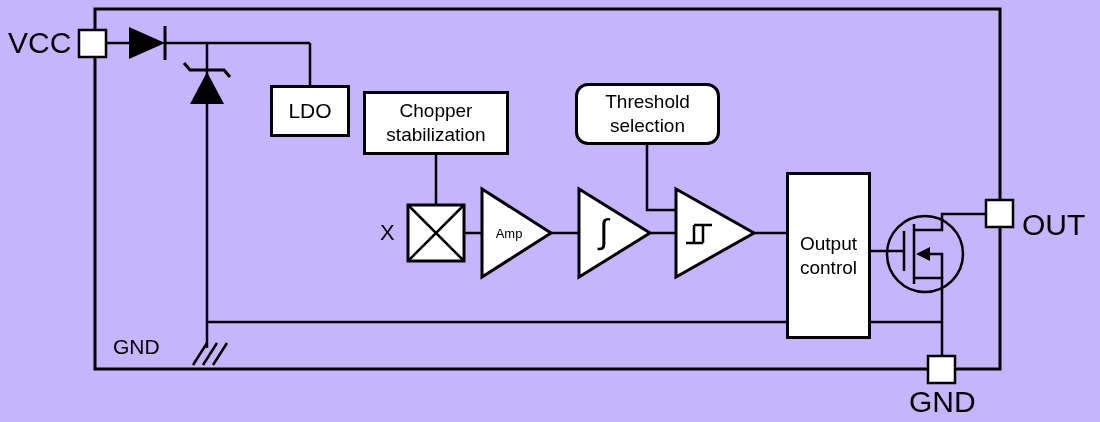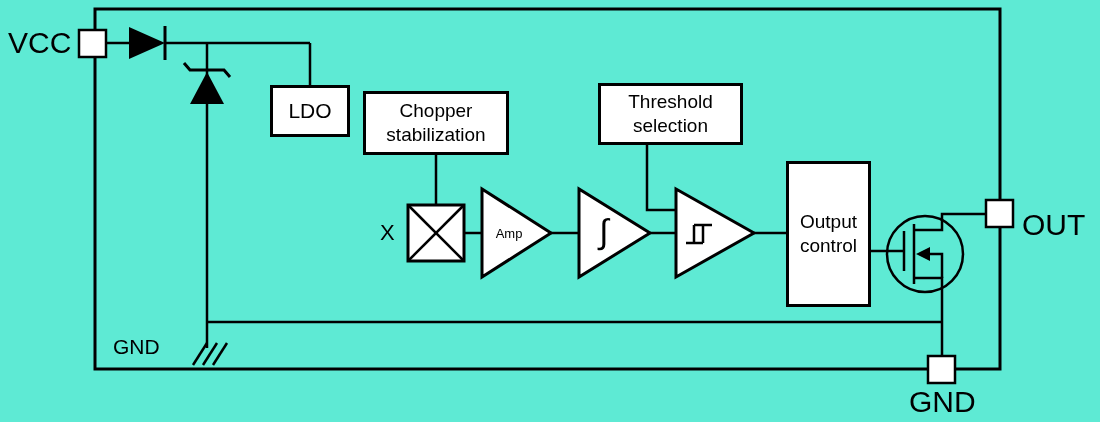--- a/index.html
+++ b/index.html
@@ -5,21 +5,21 @@
   * { margin: 0; padding: 0; box-sizing: border-box; }
   html, body { background: #ffffff; }
   body {
     font-family: "Liberation Sans", "DejaVu Sans", sans-serif;
     color: #000;
   }
   .canvas {
     position: relative;
     width: 1100px;
     height: 422px;
-    background: #5eead4;
+    background: #c4b5fd;
     overflow: hidden;
   }
   .svg-layer {
     position: absolute;
     left: 0; top: 0;
     width: 1100px; height: 422px;
   }
   .block {
     position: absolute;
     border: 3px solid #000;
@@ -124,19 +124,19 @@
 
   <div class="pin-label" style="left:8px; top:26px;">VCC</div>
   <div class="pin-label" style="left:1022px; top:208px;">OUT</div>
   <div class="pin-label" style="left:909px; top:385px;">GND</div>
 
   <div class="small-label" style="left:113px; top:335px;">GND</div>
   <div class="small-label" style="left:380px; top:220px; font-size:22px;">X</div>
 
   <div class="block" style="left:270px; top:85px; width:80px; height:52px; font-size:21px;">LDO</div>
   <div class="block" style="left:363px; top:91px; width:146px; height:64px;">Chopper stabilization</div>
-  <div class="block" style="left:598px; top:83px; width:145px; height:62px;">Threshold selection</div>
-  <div class="block" style="left:786px; top:161px; width:85px; height:146px;">Output control</div>
+  <div class="block" style="left:575px; top:83px; width:145px; height:62px;border-radius:13px;">Threshold selection</div>
+  <div class="block" style="left:786px; top:172px; width:85px; height:167px;">Output control</div>
 
   <div class="tri-label" style="left:482px; top:189px; width:54px; height:88px; font-size:13px;">Amp</div>
   <div class="tri-label" style="left:579px; top:185px; width:50px; height:92px; font-size:34px;">∫</div>
 
 </div>
 
 </body></html>

